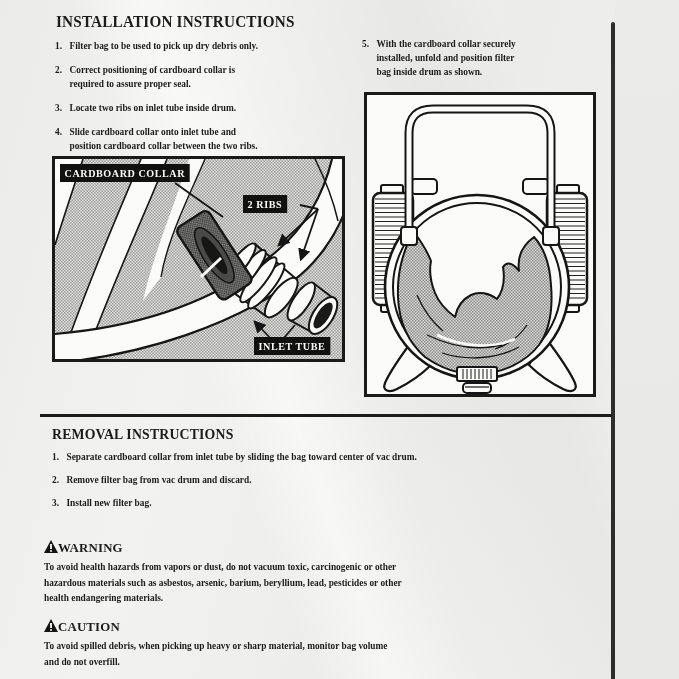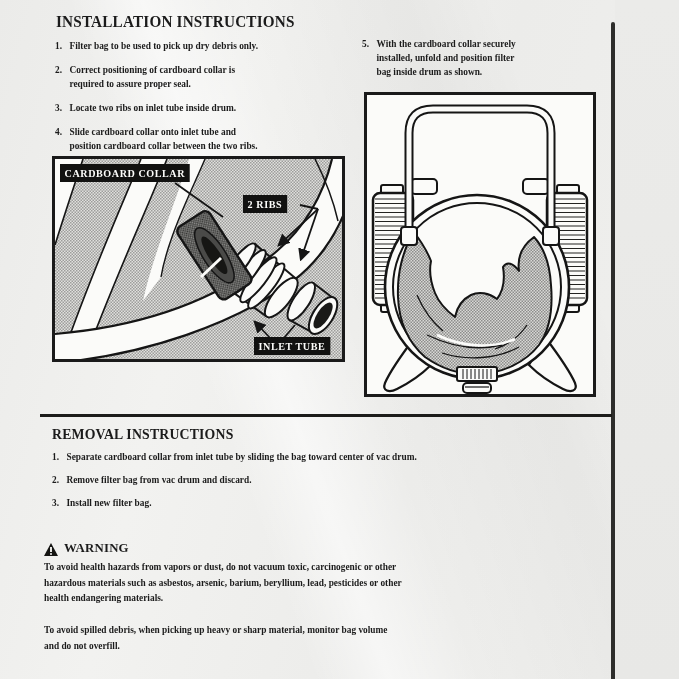--- a/index.html
+++ b/index.html
@@ -18,21 +18,21 @@
   .h3{font-size:13.5px;font-weight:bold;letter-spacing:.2px;white-space:nowrap;}
   .steps{font-size:11px;font-weight:bold;line-height:14px;}
   .step{position:relative;padding-left:17px;margin-bottom:10px;}
   .step .num{position:absolute;left:0;top:0;}
   .pre{white-space:pre-line;}
   .para{font-size:11px;font-weight:bold;line-height:15.5px;margin-top:3px;}
   .figbox{border:3px solid #1a1a1a;background:#fbfbf9;box-sizing:border-box;}
   .chip{position:absolute;background:#111110;color:#fdfdfb;font-weight:bold;
     font-size:11px;line-height:13px;padding:2.5px 5px;letter-spacing:.6px;white-space:nowrap;
     transform:scaleX(.92);transform-origin:0 0;}
-  .warnhead{display:flex;align-items:flex-end;gap:6px;}
+  .warnhead{display:flex;align-items:flex-start;}
   .vline{background:#2d2d2b;border-radius:2px 2px 0 0;}
   svg{display:block;}
 </style>
 </head>
 <body>
 
 <div id="screen">
   <div class="wrinkle"></div>
 
   <div class="abs" style="left:615px;top:0;width:64px;height:679px;background:linear-gradient(180deg,#ebebe9,#e8e8e6);"></div>
@@ -217,16 +217,24 @@
         <rect x="6.1" y="10.2" width="1.8" height="1.6" fill="#fdfdfb"></rect>
       </svg>
       <span class="h3 condt">WARNING</span>
     </div>
     <div class="para pre cond">To avoid health hazards from vapors or dust, do not vacuum toxic, carcinogenic or other
 hazardous materials such as asbestos, arsenic, barium, beryllium, lead, pesticides or other
 health endangering materials.</div>
   </div>
 
   <div class="abs" style="left:44px;top:619px;width:620px;">
+    <div class="warnhead">
+      <svg width="14" height="13" viewBox="0 0 14 13">
+        <path d="M7 0 L14 13 L0 13 Z" fill="#141412"></path>
+        <rect x="6.1" y="4" width="1.8" height="5" fill="#fdfdfb"></rect>
+        <rect x="6.1" y="10.2" width="1.8" height="1.6" fill="#fdfdfb"></rect>
+      </svg>
+      <span class="h3 condt">CAUTION</span>
+    </div>
     <div class="para pre cond">To avoid spilled debris, when picking up heavy or sharp material, monitor bag volume
 and do not overfill.</div>
   </div>
 </div>
 
 </body></html>

